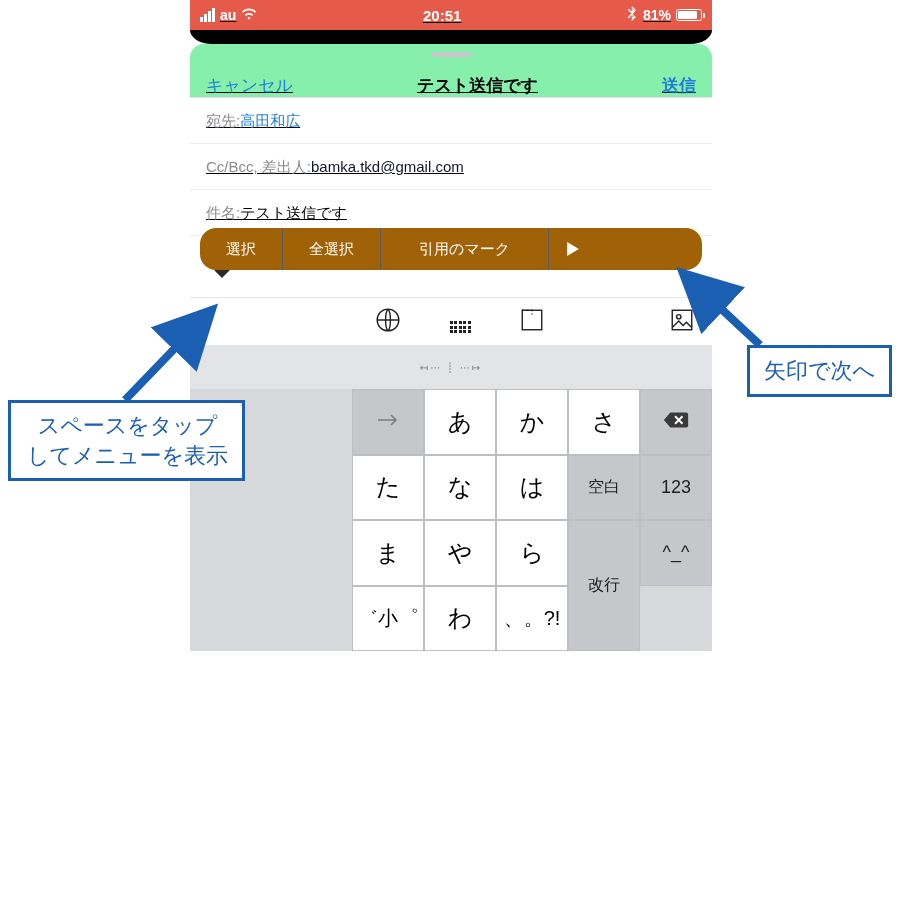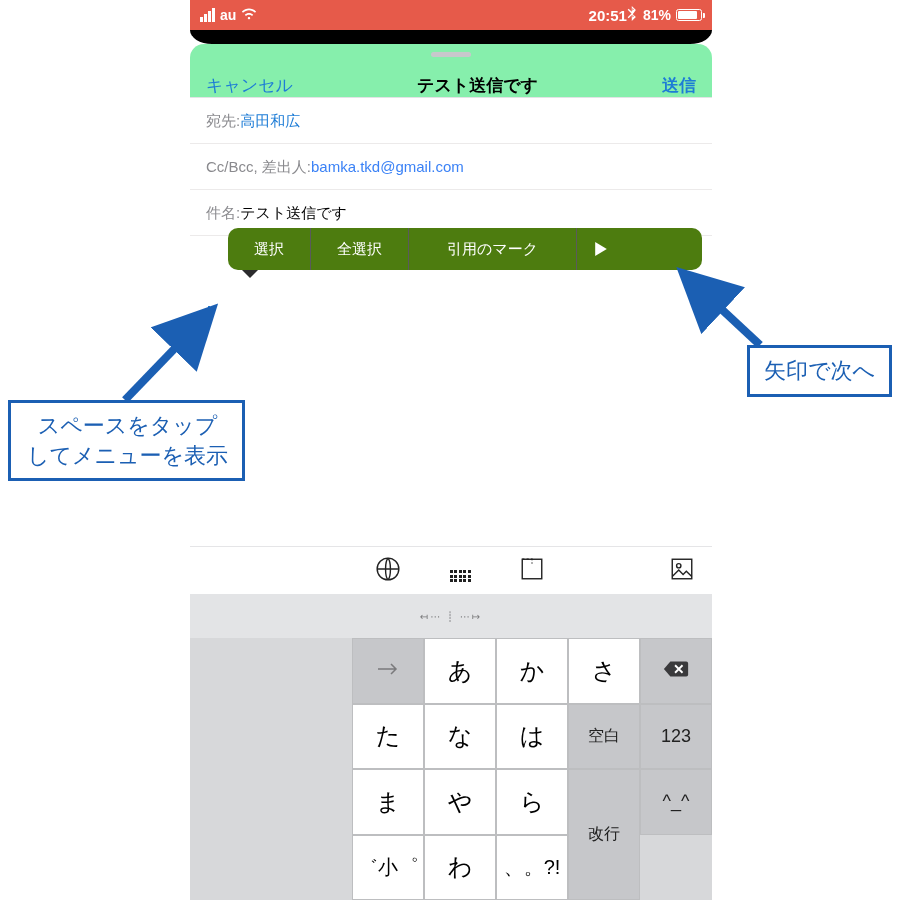--- a/index.html
+++ b/index.html
@@ -1,22 +1,22 @@
 <!DOCTYPE html>
 <html><head>
 <meta charset="utf-8">
 <style>
   * { box-sizing: border-box; margin: 0; padding: 0; }
   body { width: 900px; height: 900px; background: #fff; font-family: -apple-system, "Hiragino Sans", sans-serif; position: relative; overflow: hidden;}
-  .phone { position: absolute; left: 190px; top: 0; width: 522px; height: 900px; background: #fff; }
+  .phone { position: absolute; left: 190px; top: 0; width: 522px; height: 651px; background: #fff; text-decoration: underline; }
 
   
   .status { height: 30px; background: #e65a4a; color: #fff; display: flex; align-items: center; padding: 0 10px; font-size: 14px; font-weight: 600;}
   .status .left, .status .right { display:flex; align-items:center; gap:5px; }
-  .status .center { flex:1; text-align:right; font-size:15px; }
+  .status .center { flex:1; text-align:center; font-size:15px; }
   .bars { display:inline-flex; align-items:flex-end; gap:1px; }
   .bars span { width:3px; background:#fff; display:inline-block; }
   .bars span:nth-child(1){height:5px;} .bars span:nth-child(2){height:8px;} .bars span:nth-child(3){height:11px;} .bars span:nth-child(4){height:14px;}
   .wifi svg { width:16px; height:16px; fill:#fff;}
   .batt { display:inline-flex; align-items:center; }
   .batt-body { width:26px; height:12px; border:1.5px solid #fff; border-radius:2.5px; position:relative; }
   .batt-body::after{content:"";position:absolute;right:-4px;top:3px;width:2px;height:5px;background:#fff;border-radius:0 1px 1px 0;}
   .batt-fill{position:absolute;left:1px;top:1px;bottom:1px;width:80%;background:#fff;border-radius:1px;}
   .black-strip{height:14px;background:#000;border-radius:0 0 22px 22px / 0 0 14px 14px;}
 
@@ -24,28 +24,28 @@
   .nav { height: 54px; background: #86efac; border-bottom:1px solid #e3e3e5; display:flex; align-items:flex-end; padding:0 16px; position:relative; border-radius:14px 14px 0 0;}
   .nav::before{content:"";position:absolute;top:8px;left:50%;transform:translateX(-50%);width:40px;height:5px;background:#c8c8cc;border-radius:3px;}
   .nav-cancel { color:#1d7cd6; font-size:17px; }
   .nav-title { flex:1; text-align:center; font-weight:700; font-size:17px; color:#000;}
   .nav-send { color:#1d7cd6; font-size:17px; font-weight:600;}
 
   .fields { background:#fff;}
   .field { padding:14px 16px 12px; border-bottom:1px solid #eceaea; font-size:15px; display:flex; }
   .field .label{ color:#8a8a8e;}
   .field .to-val{ color:#1d7cd6;}
-  .field .gray-val{ color:#3b82f6;}
+  .field .gray-val{ color:#0f172a;}
   .field .subj{ color:#000;}
 
   .body-area{ height:235px; position:relative; padding:20px 16px;}
   .cursor{ position:absolute; left:18px; top:70px; width:2px; height:22px; background:#1d7cd6;}
 
   
-  .ctx { position:absolute; top:228px; left:10px; right:10px; height:42px; background:#4d7c0f; border-radius:10px; display:flex; align-items:stretch; overflow:visible;margin-left:28px;}
+  .ctx { position:absolute; top:228px; left:10px; right:10px; height:42px; background:#a16207; border-radius:16px; display:flex; align-items:stretch; overflow:visible;}
   .ctx .item{ flex:0 0 auto; color:#fff; font-size:15px; display:flex; align-items:center; justify-content:center; border-right:1px solid #5a5a5c; padding:0 26px;}
   .ctx .item.wide{padding:0 38px;}
   .ctx .arrow{ width:48px; display:flex; align-items:center; justify-content:center; color:#fff;}
   .ctx .arrow svg{width:12px;height:14px;fill:#fff;}
   .ctx::after{content:"";position:absolute;left:14px;bottom:-8px;border:8px solid transparent;border-top-color:#2b2b2d;border-bottom:none;}
 
   
   .kbd-top { position:absolute; bottom:306px; left:0; right:0; height:48px; background:#fff; border-top:1px solid #e5e5e7; display:flex; align-items:center;}
   .kbd-top .spacer{width:162px;}
   .kbd-top .iconcell{width:72px; text-align:center; color:#222;}

